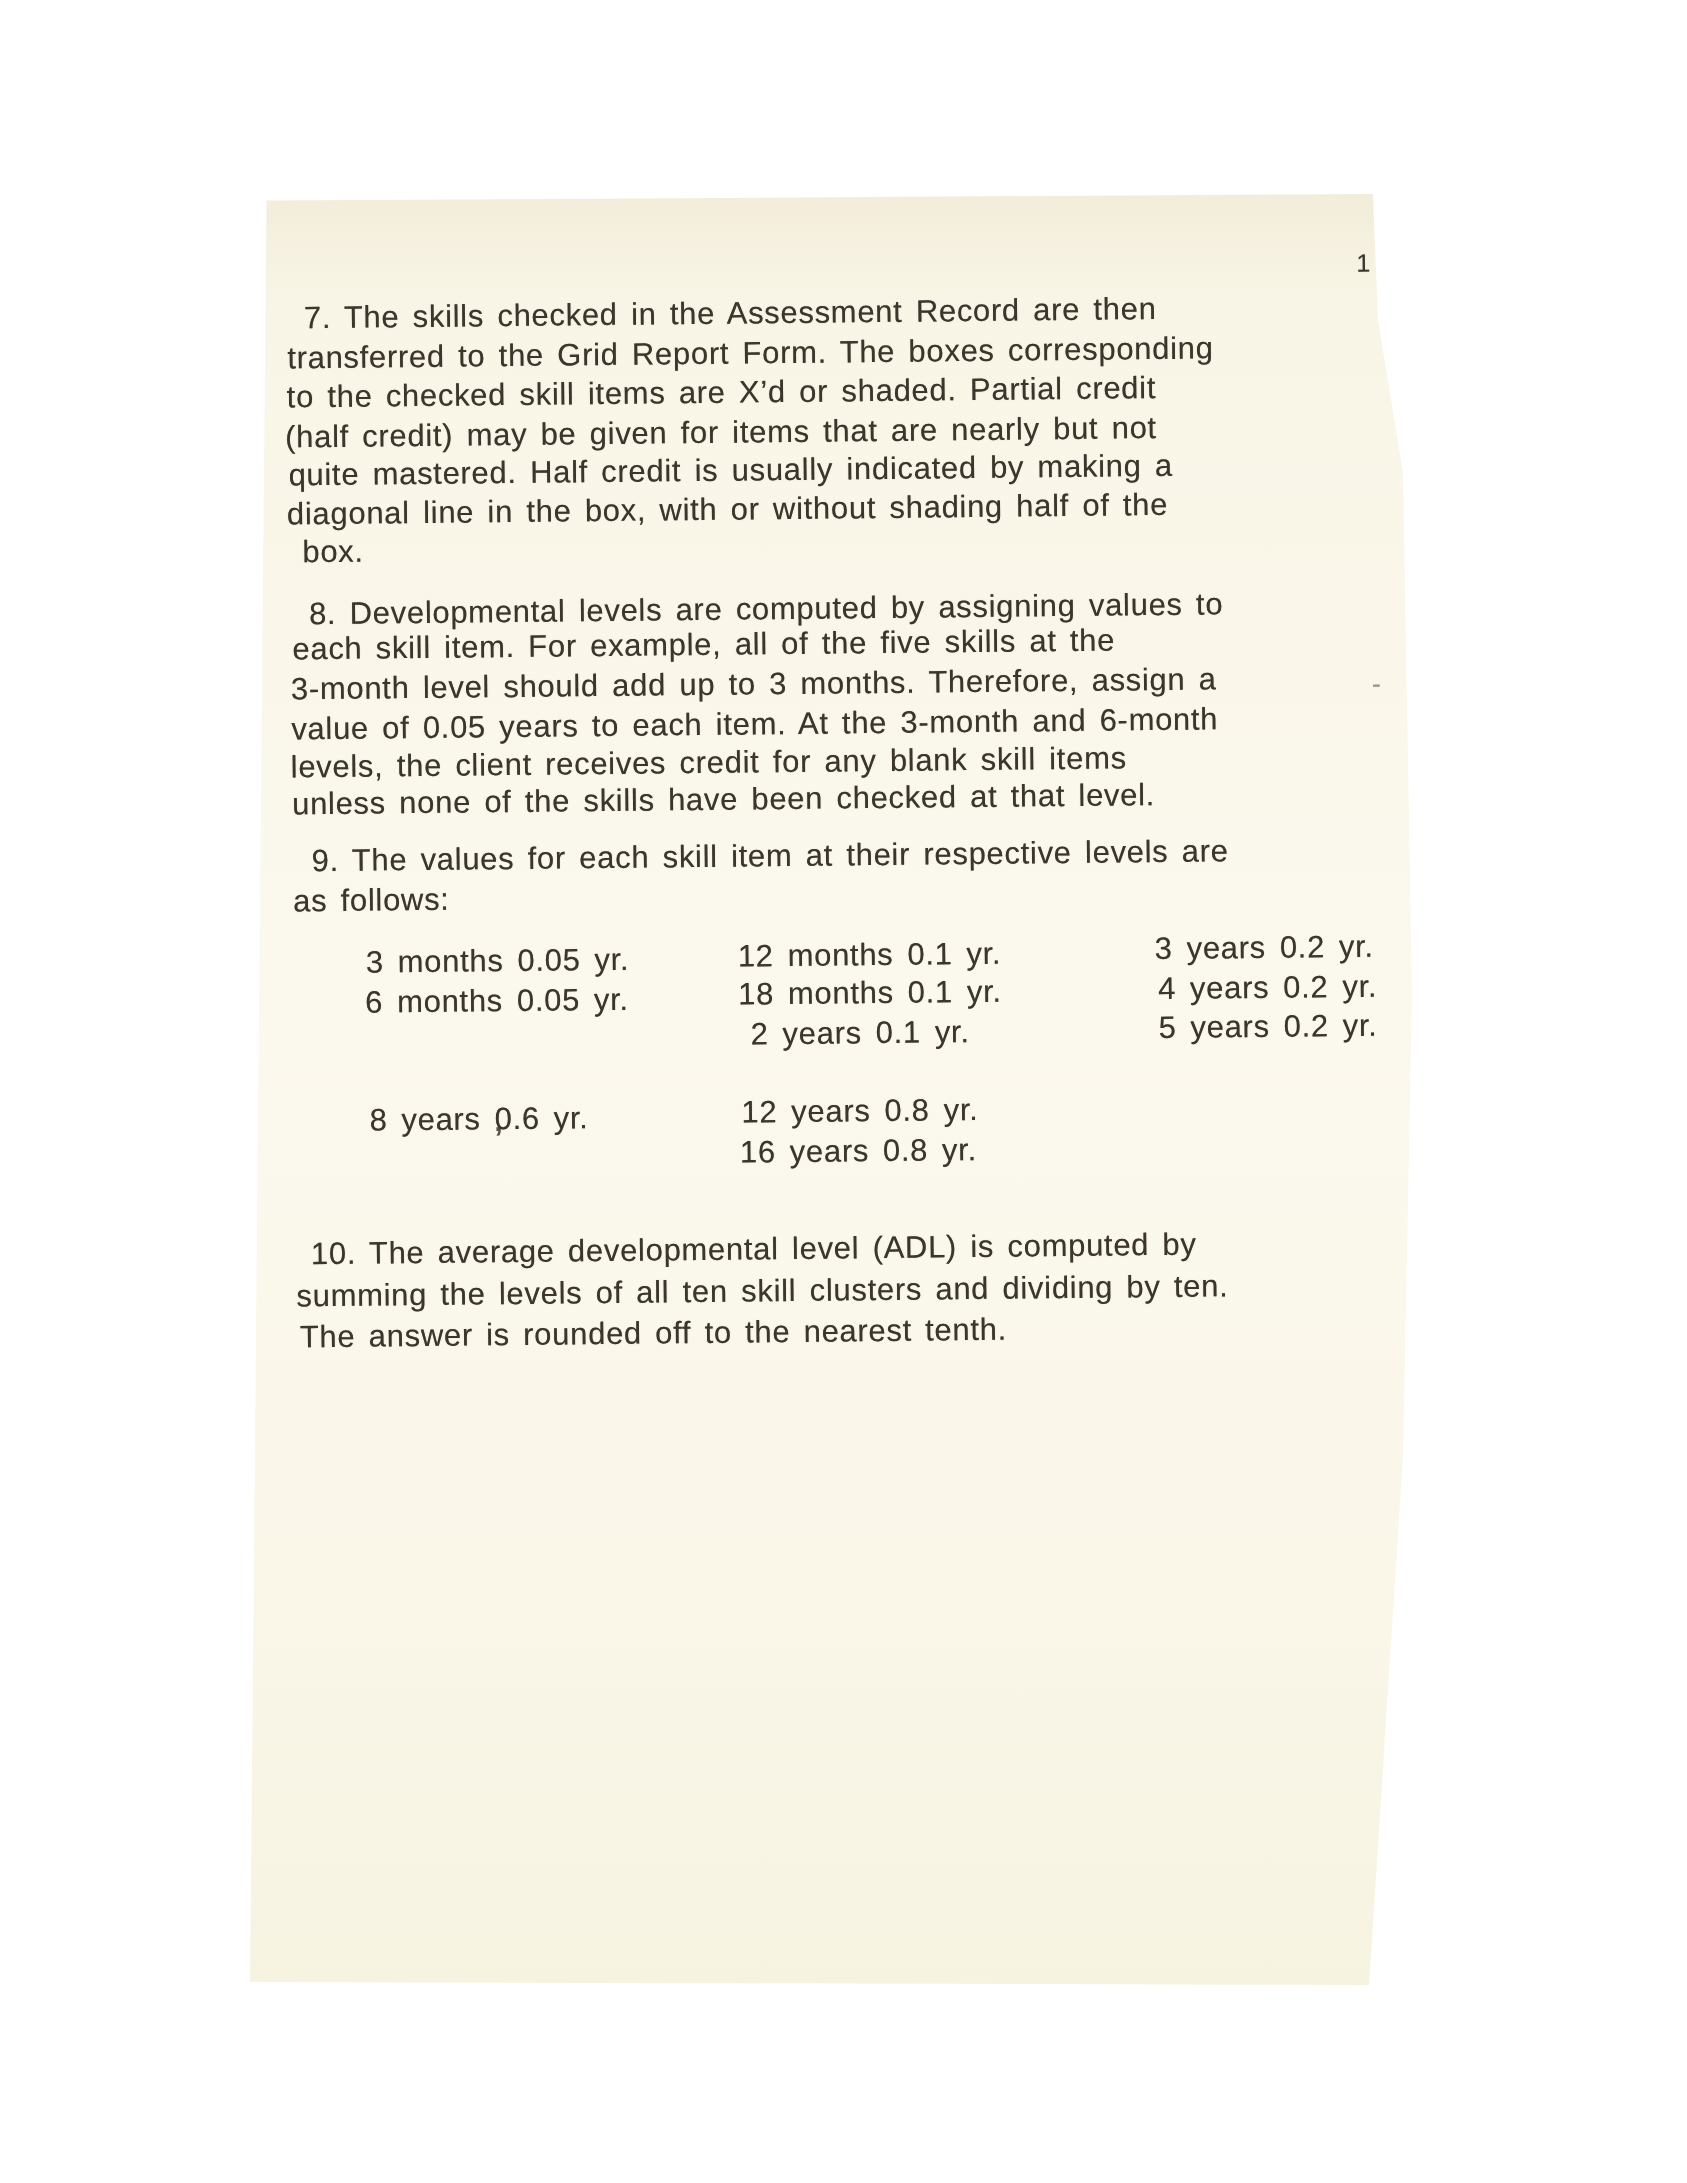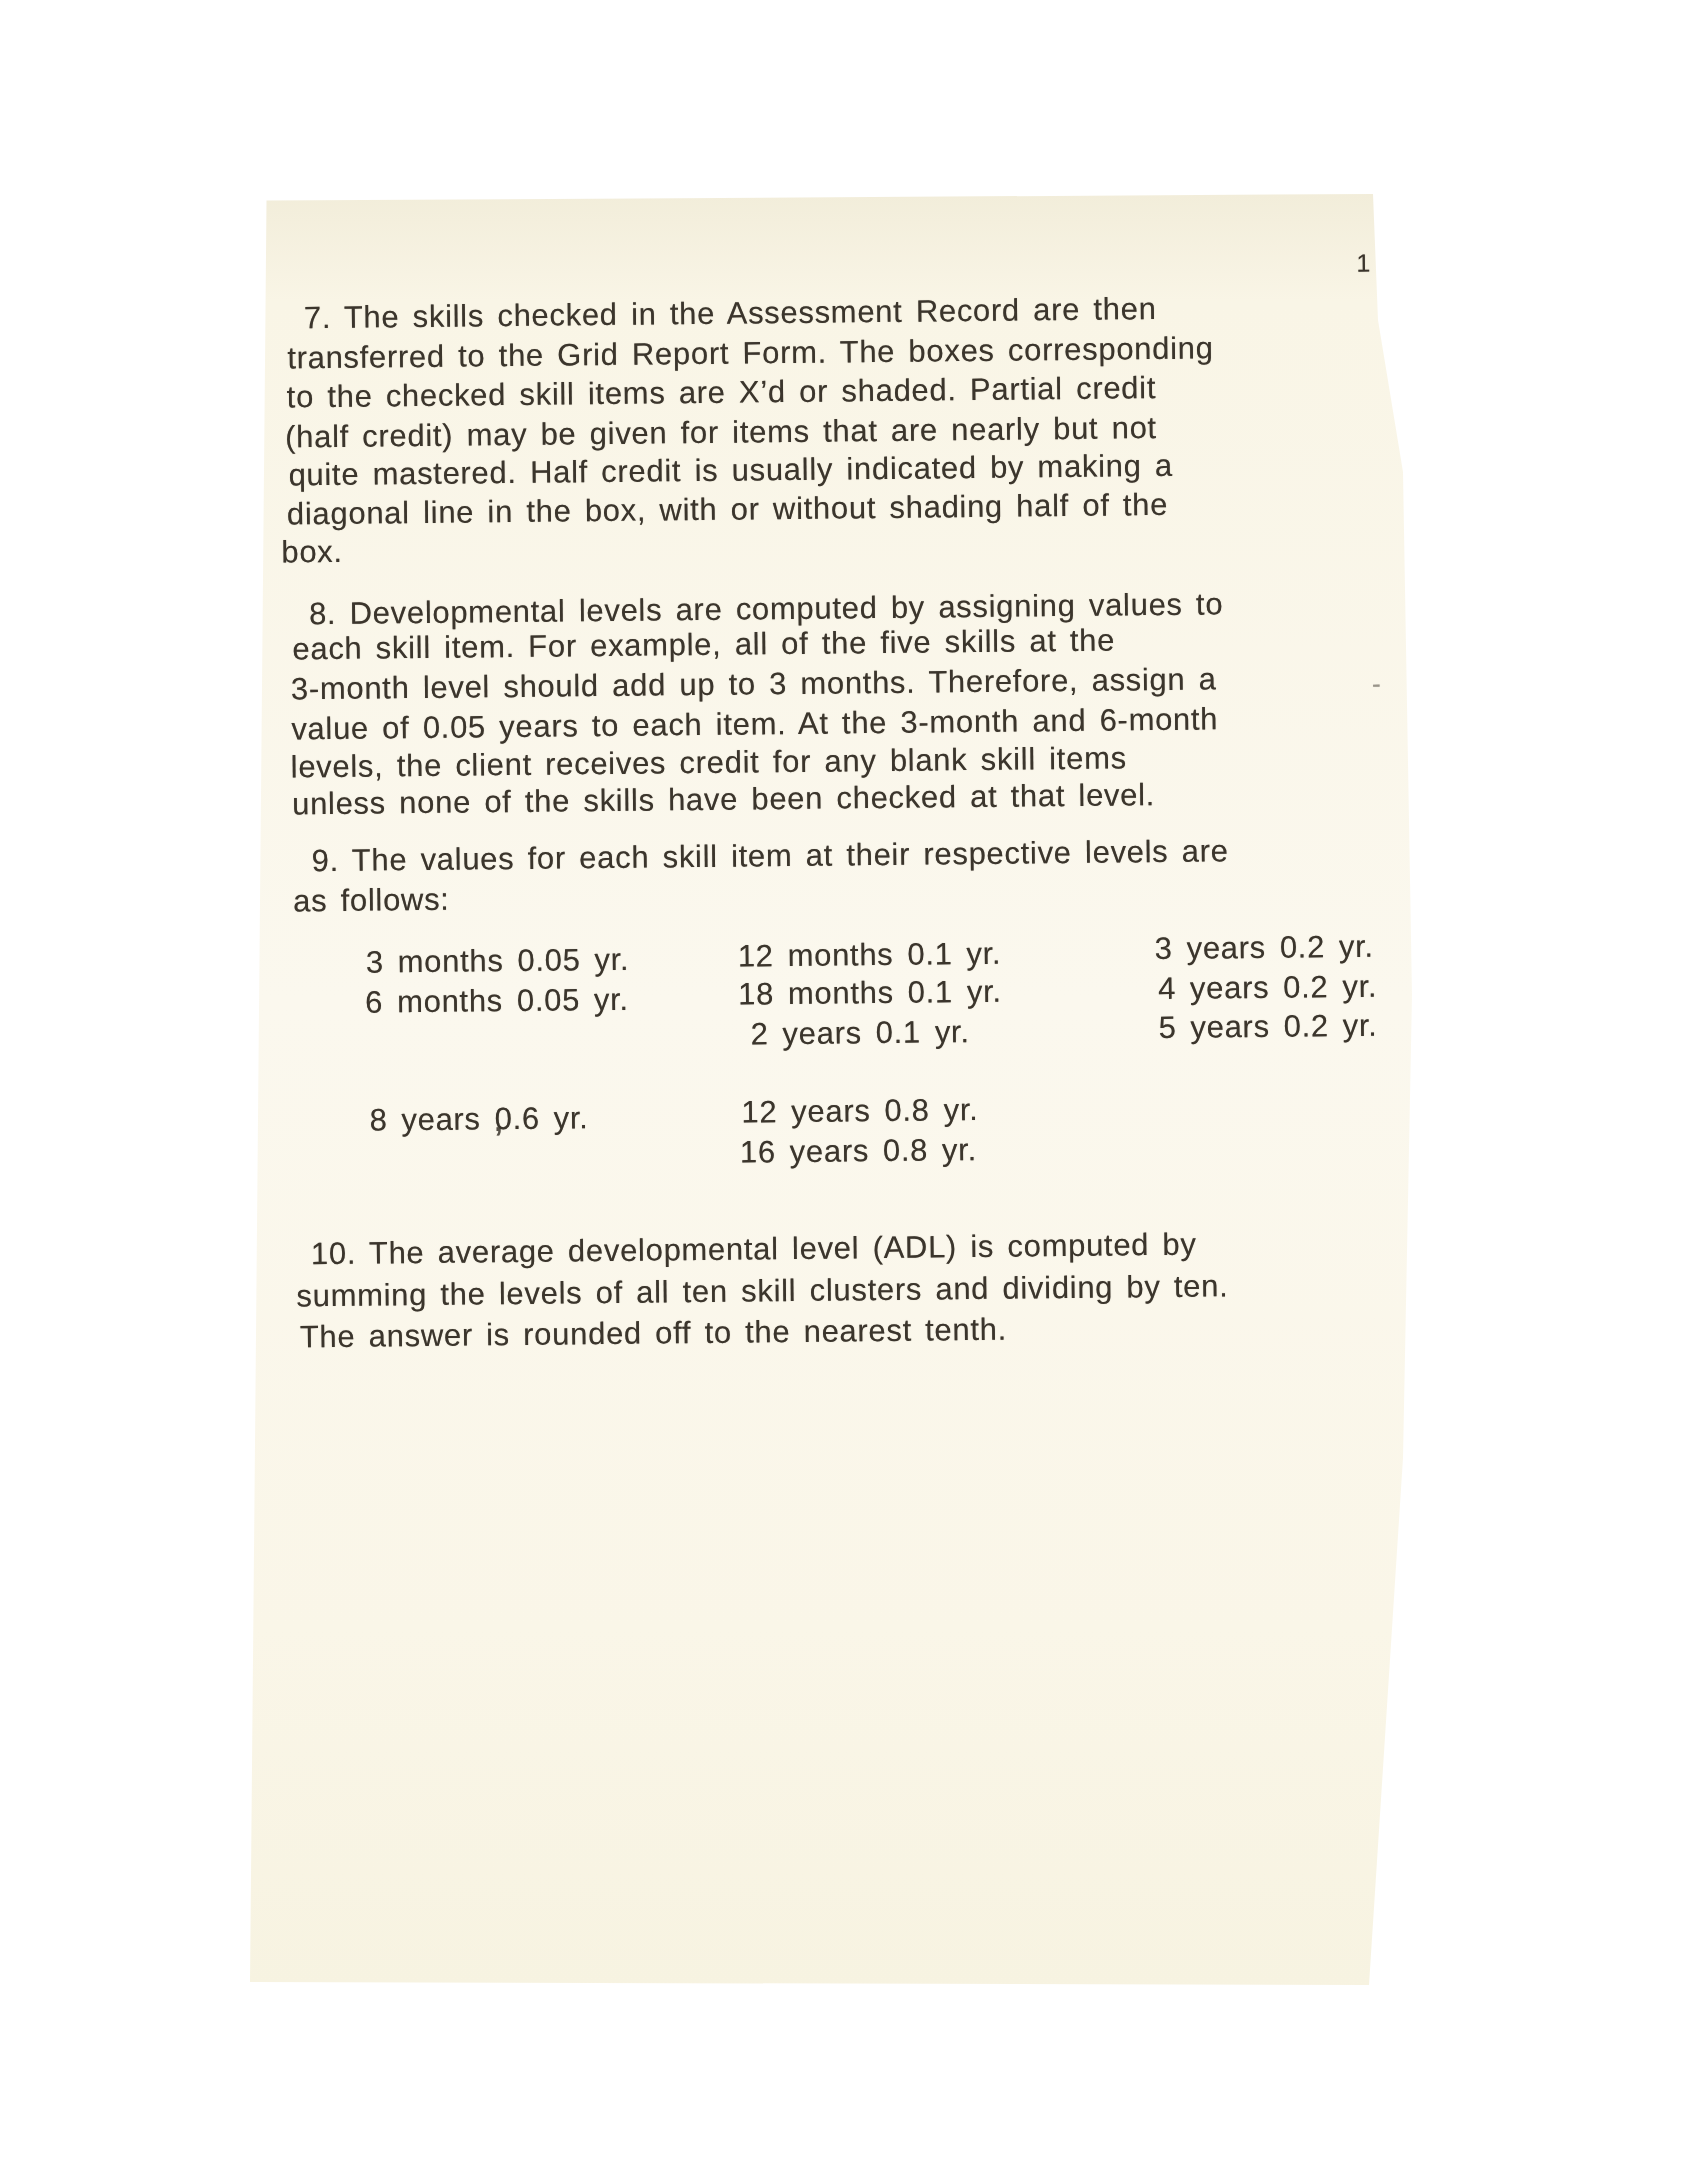--- a/index.html
+++ b/index.html
@@ -39,21 +39,21 @@
   <div class="content">
 
     <div class="pageno">1</div>
 
     <div class="plc" style="left:309px;top:299px">7. The skills checked in the Assessment Record are then</div>
     <div class="plc" style="left:292px;top:339px">transferred to the Grid Report Form. The boxes corresponding</div>
     <div class="plc" style="left:291px;top:378px">to the checked skill items are X’d or shaded. Partial credit</div>
     <div class="plc" style="left:289px;top:418px">(half credit) may be given for items that are nearly but not</div>
     <div class="plc" style="left:292px;top:456px">quite mastered. Half credit is usually indicated by making a</div>
     <div class="plc" style="left:290px;top:495px">diagonal line in the box, with or without shading half of the</div>
-    <div class="plc" style="left:284px;top:533px">box.</div>
+    <div class="plc" style="left:305px;top:533px">box.</div>
 
     <div class="plc" style="left:311px;top:595px">8. Developmental levels are computed by assigning values to</div>
     <div class="plc" style="left:294px;top:630px">each skill item. For example, all of the five skills at the</div>
     <div class="plc" style="left:292px;top:670px">3-month level should add up to 3 months. Therefore, assign a</div>
     <div class="plc" style="left:292px;top:710px">value of 0.05 years to each item. At the 3-month and 6-month</div>
     <div class="plc" style="left:291px;top:748px">levels, the client receives credit for any blank skill items</div>
     <div class="plc" style="left:292px;top:785px">unless none of the skills have been checked at that level.</div>
 
     <div class="plc" style="left:311px;top:842px">9. The values for each skill item at their respective levels are</div>
     <div class="plc" style="left:292px;top:882px">as follows:</div>

